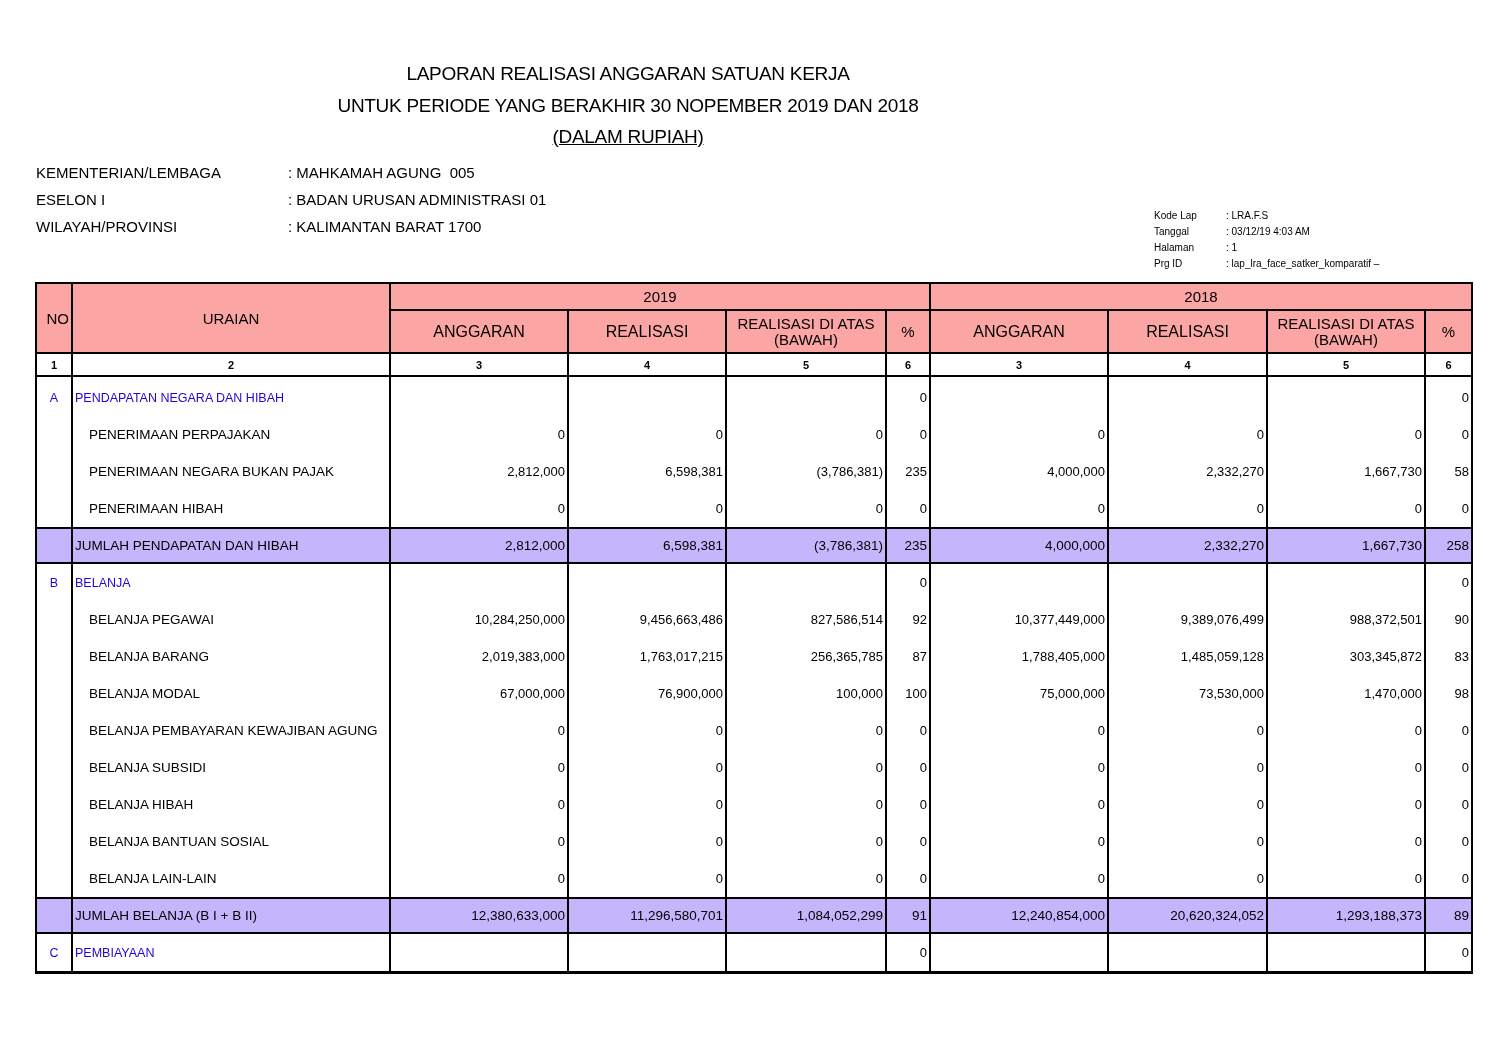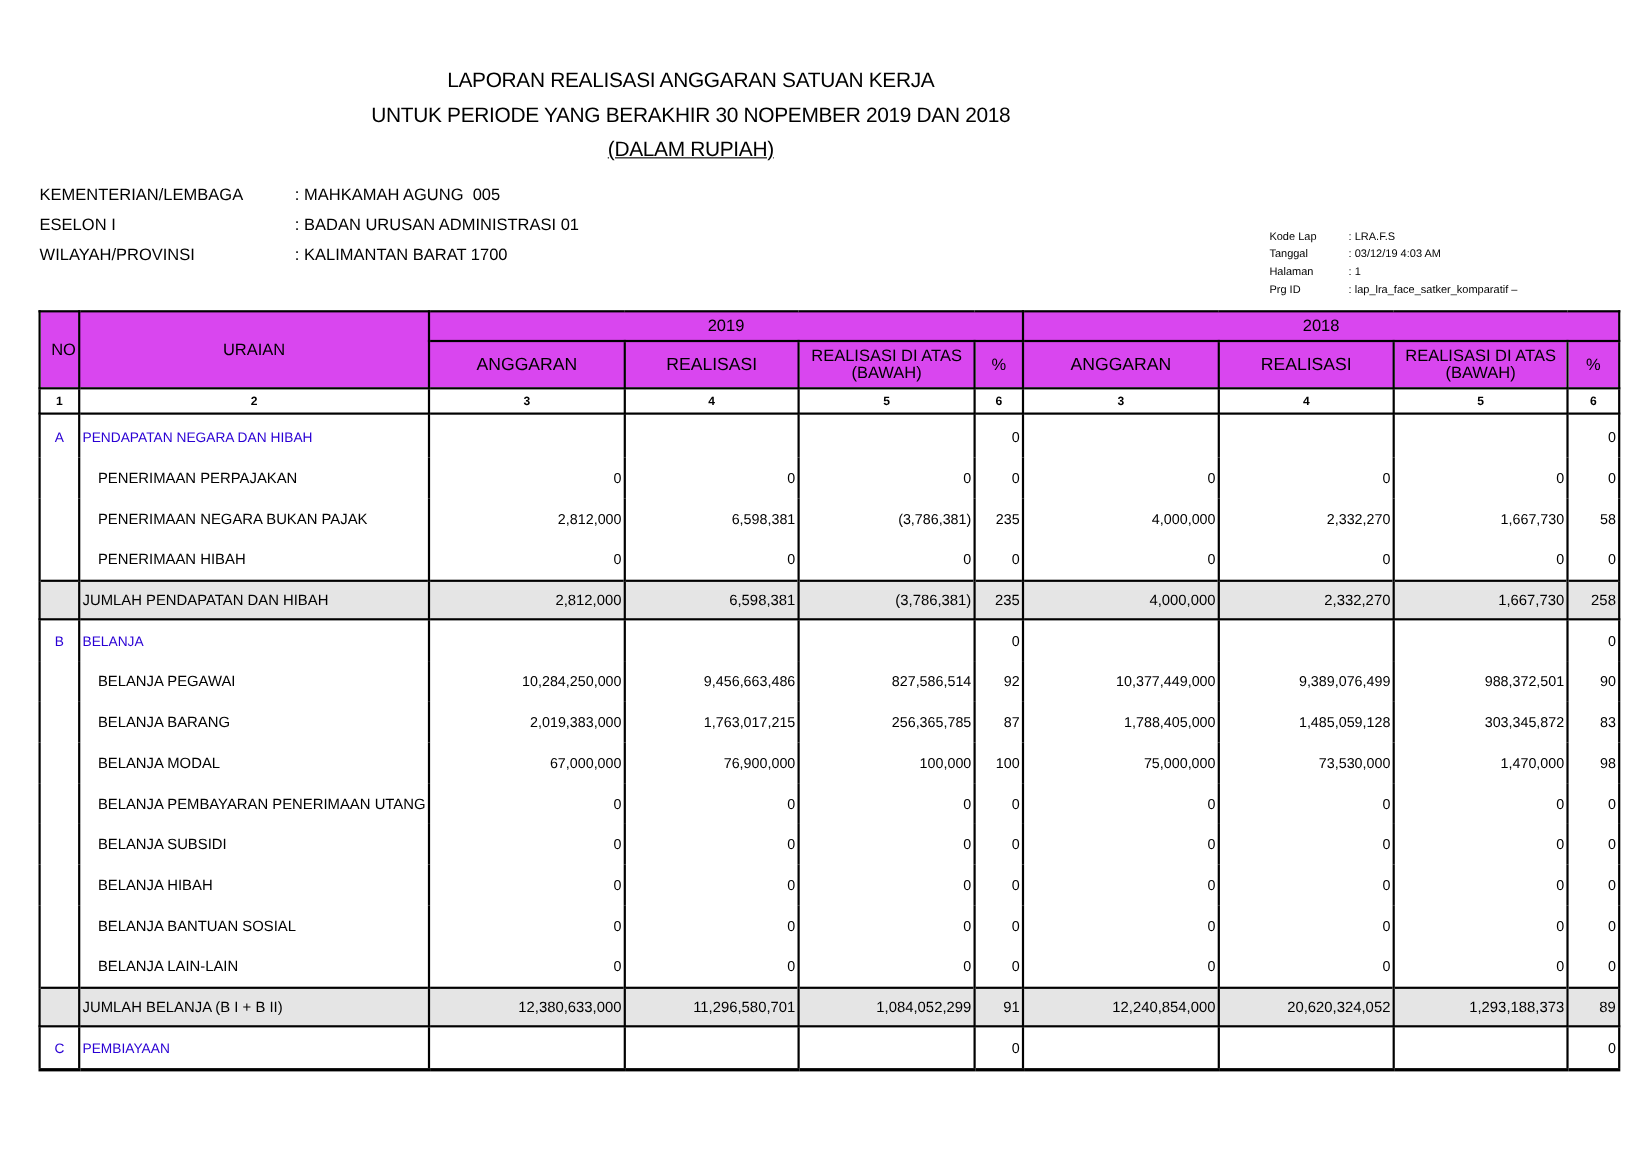--- a/index.html
+++ b/index.html
@@ -1,38 +1,38 @@
 <!DOCTYPE html>
 <html><head>
 <meta charset="utf-8">
 <style>
   html, body { margin: 0; padding: 0; background: #ffffff; }
   body { width: 1497px; height: 1058px; position: relative; font-family: "Liberation Sans", sans-serif; color: #000; overflow: hidden; }
   .title { position: absolute; left: 0; width: 1256px; text-align: center; font-size: 19px; letter-spacing: -0.3px; }
   .t1 { top: 63px; } .t2 { top: 95px; } .t3 { top: 126px; text-decoration: underline; }
   .meta { position: absolute; left: 36px; top: 164px; font-size: 15px; }
-  .meta-row { display: flex; height: 27px; align-items: center; }
+  .meta-row { display: flex; height: 27px; align-items: flex-start; gap: 20px; }
   .meta-label { width: 232px; }
   .meta-value { white-space: pre; }
   .info { position: absolute; left: 1154px; top: 207px; font-size: 10px; }
   .info-row { display: flex; height: 16px; align-items: center; }
   .info-label { width: 72px; }
   table.lra { position: absolute; left: 35px; top: 282px; border-collapse: collapse; table-layout: fixed; width: 1436px; font-size: 13px; }
   table.lra td, table.lra th { border-left: 2.5px solid #000; border-right: 2.5px solid #000; padding: 0 2px; overflow: hidden; white-space: nowrap; }
-  table.lra th { font-weight: normal; background: #d946ef; border: 2px solid #000; font-size: 15px; text-align: center; }
+  table.lra th { font-weight: normal; background: #fca5a5; border: 2px solid #000; font-size: 15px; text-align: center; }
   th.sub { font-size: 13.5px; line-height: 16px; white-space: normal; }
   tr.colnum td { background: #fff; border: 2.5px solid #000; text-align: center; font-size: 11px; font-weight: bold; height: 21px; }
   td.num { text-align: right; font-size: 13px; }
   td.no { text-align: center; font-size: 12px; }
   tr.section td { height: 37px; }
   tr.section td.no, tr.section td.ur { color: #2a00d4; font-size: 12.5px; }
   tr.item td { height: 37px; }
   tr.item td.ur { padding-left: 16px; font-size: 13.5px; }
   tr.item td.ur.wrap { white-space: normal; line-height: 17px; }
-  tr.total td { background: #e5e5e5; height: 33px; border-top: 2.5px solid #000; border-bottom: 2.5px solid #000; font-size: 13.5px; }
+  tr.total td { background: #c4b5fd; height: 33px; border-top: 2.5px solid #000; border-bottom: 2.5px solid #000; font-size: 13.5px; }
   tr.total td.ur { font-size: 13.5px; }
   tr.last td { border-bottom: 3px solid #000; }
   tr.first-body td { padding-top: 2px; }
   .pct { font-size: 13px; }
 </style>
 </head>
 <body>
 
 <div class="title t1">LAPORAN REALISASI ANGGARAN SATUAN KERJA</div>
 <div class="title t2">UNTUK PERIODE YANG BERAKHIR 30 NOPEMBER 2019  DAN 2018</div>
@@ -225,21 +225,21 @@
         <td class="num">76,900,000</td>
         <td class="num">100,000</td>
         <td class="num pct">100</td>
         <td class="num">75,000,000</td>
         <td class="num">73,530,000</td>
         <td class="num">1,470,000</td>
         <td class="num pct">98</td>
       </tr>
       <tr class="item">
         <td class="no"></td>
-        <td class="ur wrap">BELANJA PEMBAYARAN PENERIMAAN UTANG</td>
+        <td class="ur wrap">BELANJA PEMBAYARAN KEWAJIBAN AGUNG</td>
         <td class="num">0</td>
         <td class="num">0</td>
         <td class="num">0</td>
         <td class="num pct">0</td>
         <td class="num">0</td>
         <td class="num">0</td>
         <td class="num">0</td>
         <td class="num pct">0</td>
       </tr>
       <tr class="item">

